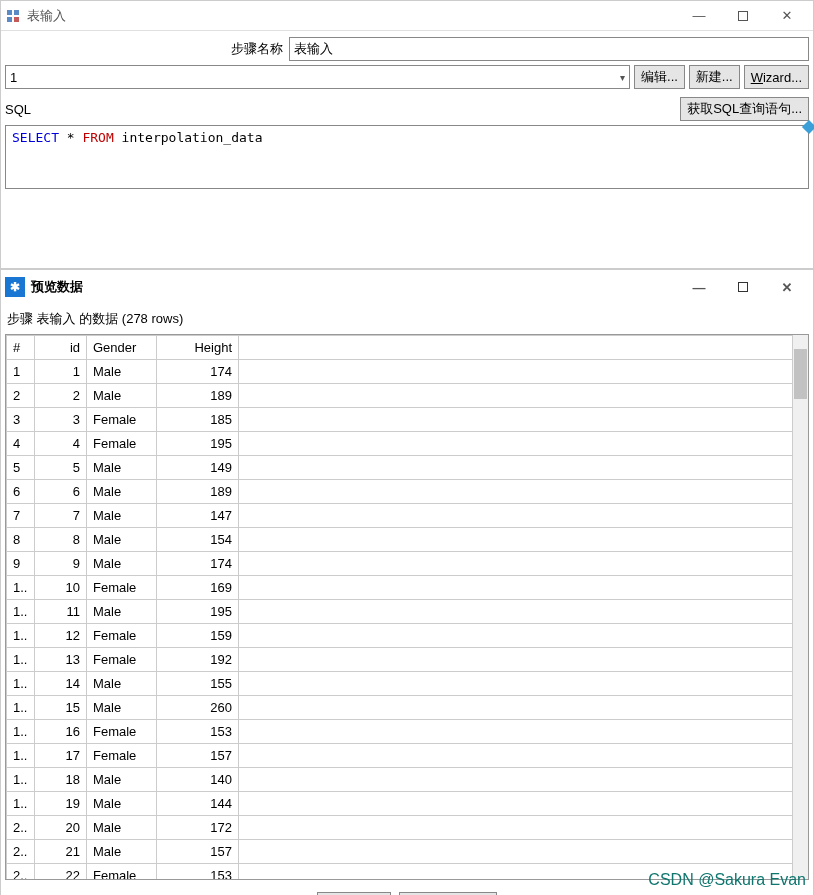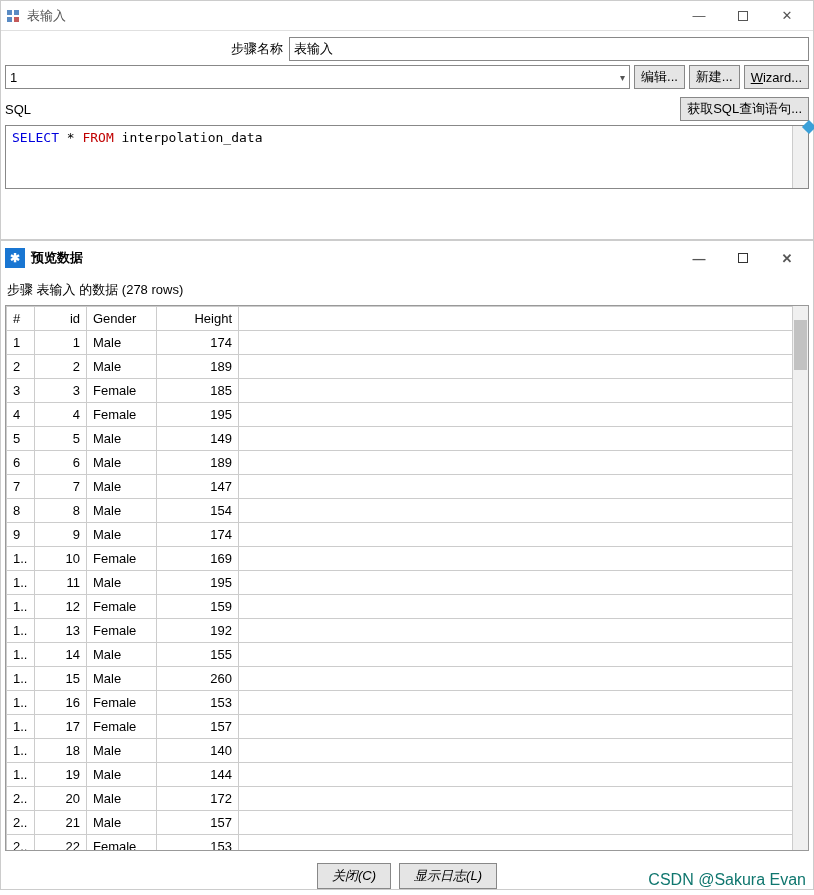--- a/index.html
+++ b/index.html
@@ -34,21 +34,21 @@
   .winctrl {
     width: 44px;
     height: 28px;
     display: flex;
     align-items: center;
     justify-content: center;
     color: #555;
     cursor: pointer;
   }
   .window1 {
-    height: 240px;
+    height: 269px;
   }
   .form-area {
     padding: 6px 4px 2px 4px;
   }
   .form-row {
     display: flex;
     align-items: center;
     margin-bottom: 4px;
     justify-content: center;
   }
@@ -96,20 +96,21 @@
     align-items: center;
     padding: 2px 4px;
   }
   .sql-row .lbl { flex: 1; color: #000; }
   .sql-editor {
     margin: 2px 4px;
     border: 1px solid #888;
     height: 64px;
     position: relative;
     display: flex;
+    flex-direction: column;
   }
   .sql-text {
     flex: 1;
     padding: 4px 6px;
     font-family: "Consolas", monospace;
     font-size: 13px;
     white-space: pre;
   }
   .sql-text .kw-blue { color: #0000dd; }
   .sql-text .kw-red { color: #c00000; }

